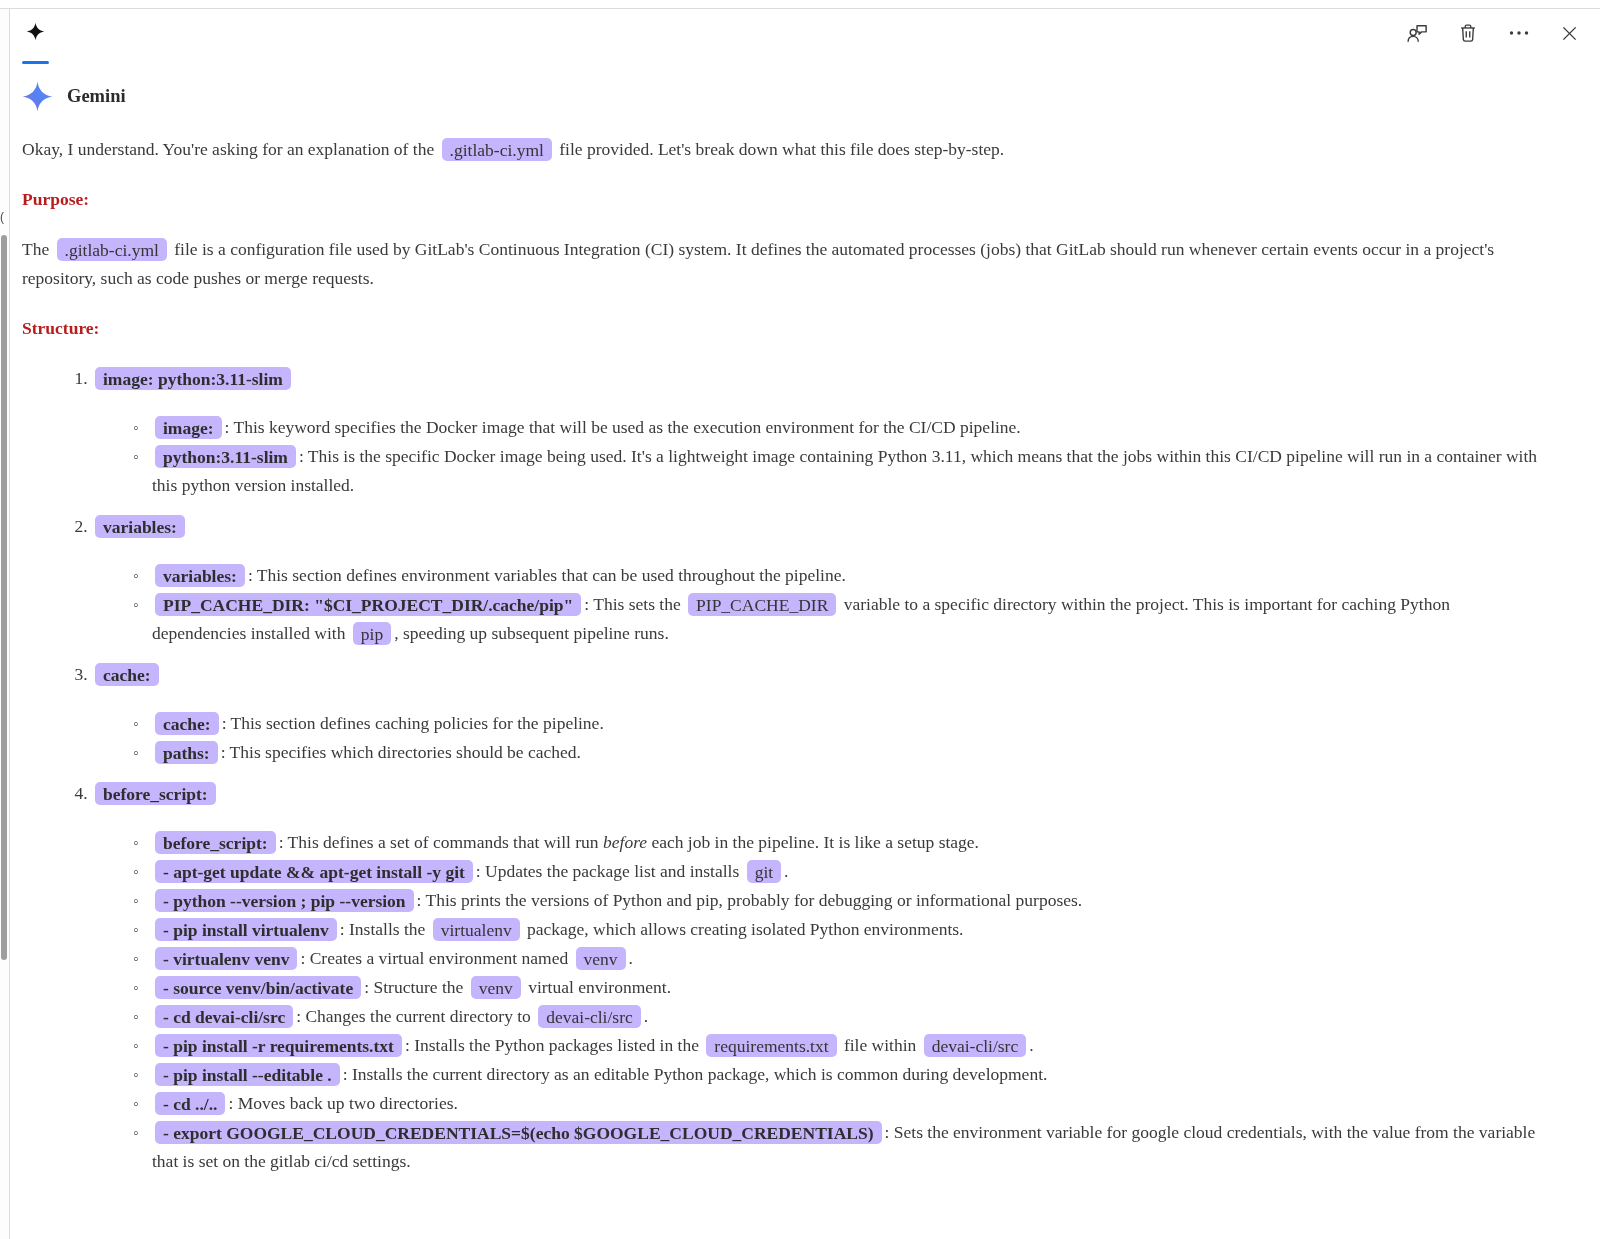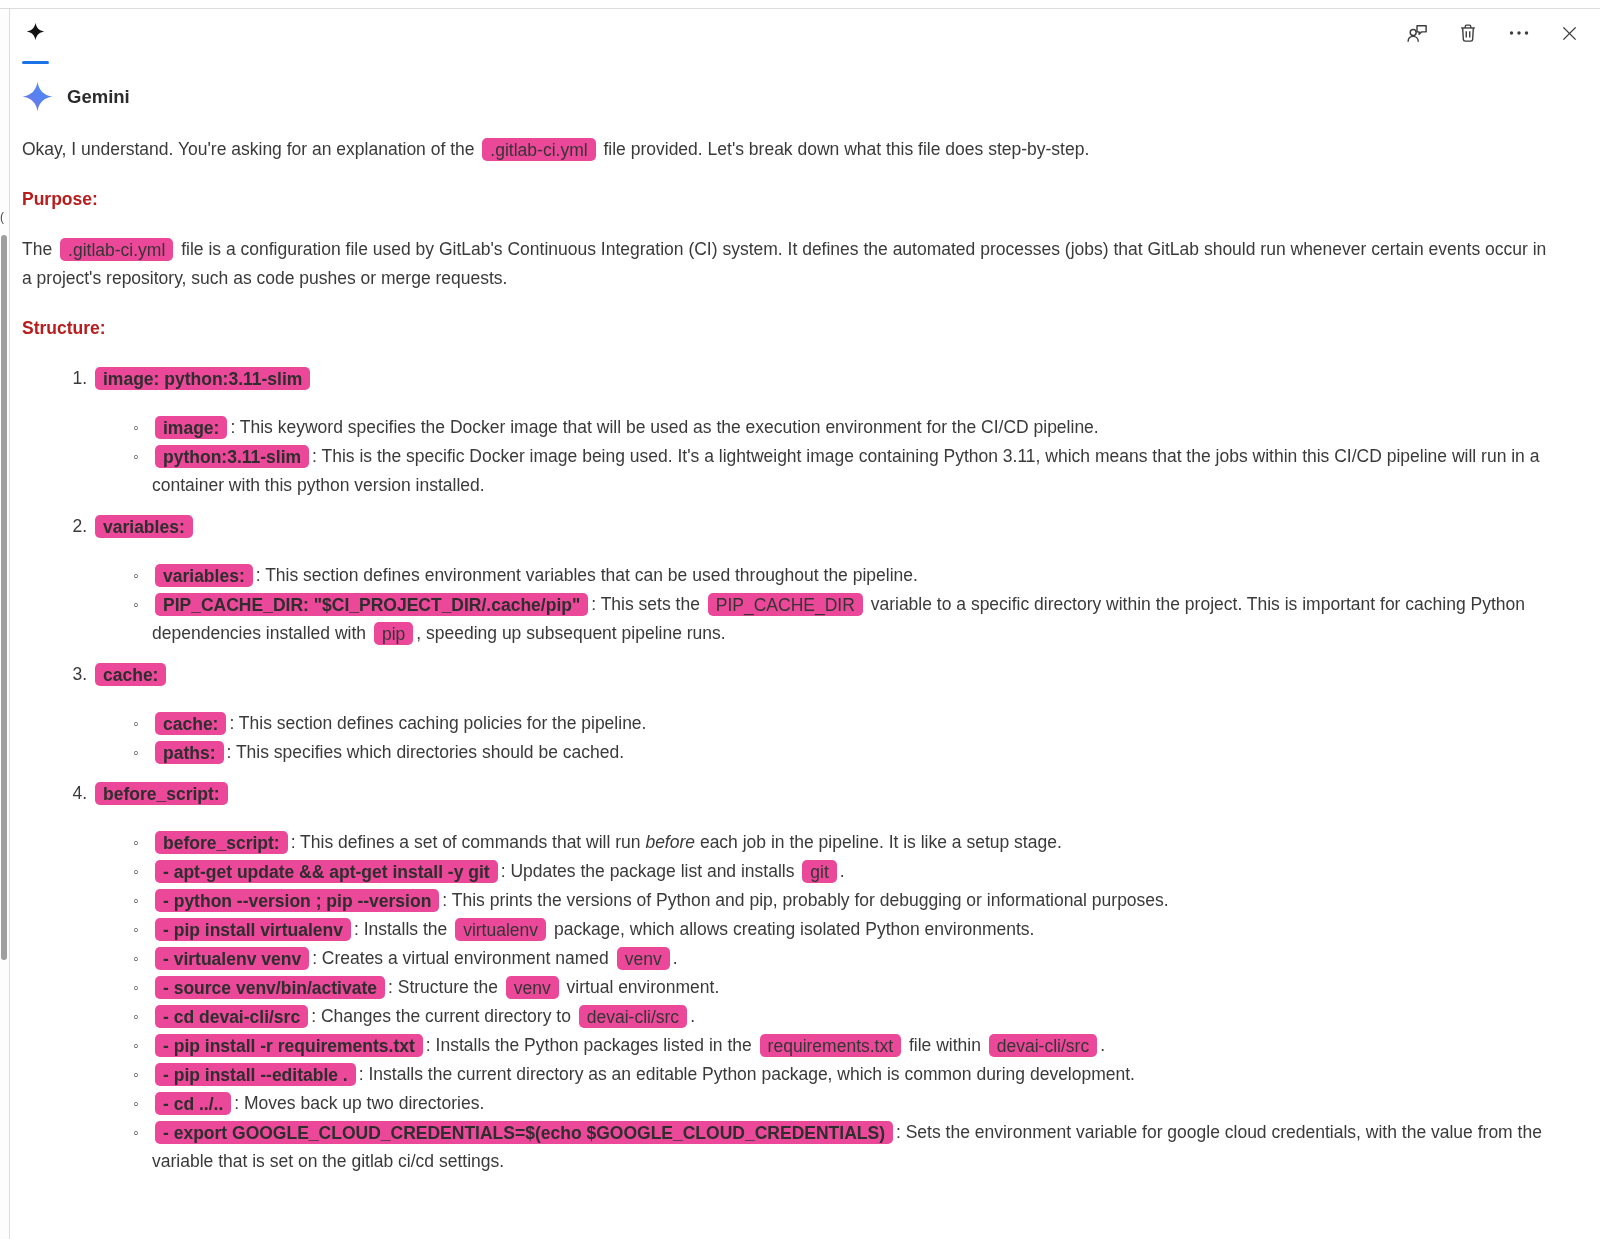--- a/index.html
+++ b/index.html
@@ -15,35 +15,35 @@
   .rail-fragment{position:absolute;left:0;top:201px;font-size:12px;color:#4a4a4a;line-height:14px;}
   .rail-thumb{position:absolute;left:1px;top:226px;width:6px;height:725px;background:#9e9e9e;border-radius:3px;}
   
   .header{position:absolute;top:9px;left:10px;right:0;height:52px;background:#fff;}
   .tab{position:absolute;left:5px;top:8px;width:40px;height:44px;cursor:pointer;}
   .tab-star{position:absolute;left:11px;top:5px;}
   .tab-underline{position:absolute;left:7px;top:44px;width:27px;height:3px;background:#1a73e8;border-radius:2px;}
   .header-actions{position:absolute;right:18px;top:10px;display:flex;align-items:center;gap:24px;}
   .icon-btn{background:none;border:none;padding:2px;margin:0;cursor:pointer;line-height:0;}
   
-  .message{position:absolute;left:10px;top:78px;right:0;padding:0 45px 0 12px;}
+  .message{position:absolute;left:10px;top:78px;right:0;padding:0 45px 0 12px;font-family:Liberation Serif, serif;}
   .assistant-row{display:flex;align-items:center;gap:14px;height:36px;}
   .assistant-name{font-weight:700;font-size:18.5px;color:#2b2b2b;}
   .message p{margin:21px 0 0 0;}
   .message h3{margin:21px 0 0 0;font-size:17.5px;line-height:29px;font-weight:700;color:#b91c1c;}
   ol.components{margin:21px 0 0 0;padding:0 0 0 58px;list-style:decimal;}
   ol.components > li{margin:12px;padding:0;line-height:29px;}
   ol.components > li::marker{color:#3a3a3a;}
   .item-label{line-height:29px;}
   ul.subs{margin:20px 0 0 0;padding:0 0 0 60px;list-style:none;}
   ul.subs > li{position:relative;margin:0;padding:0;line-height:29px;}
   ul.subs > li::before{content:"\25E6";position:absolute;left:-19px;top:0;color:#4a4a4a;font-size:16px;}
   code.chip{
     font-family:inherit;font-size:inherit;
-    background:#ec4899;border-radius:5px;padding:1.5px 8px;margin:0 3px;
+    background:#c4b5fd;border-radius:5px;padding:1.5px 8px;margin:0 3px;
     white-space:pre-wrap;color:#353535;
   }
   code.chip.chip-b{font-weight:700;color:#2e2e2e;}
   em{font-style:italic;}
   svg{display:block;}
 </style>
 </head>
 <body>
 
 <div class="top-line"></div>

